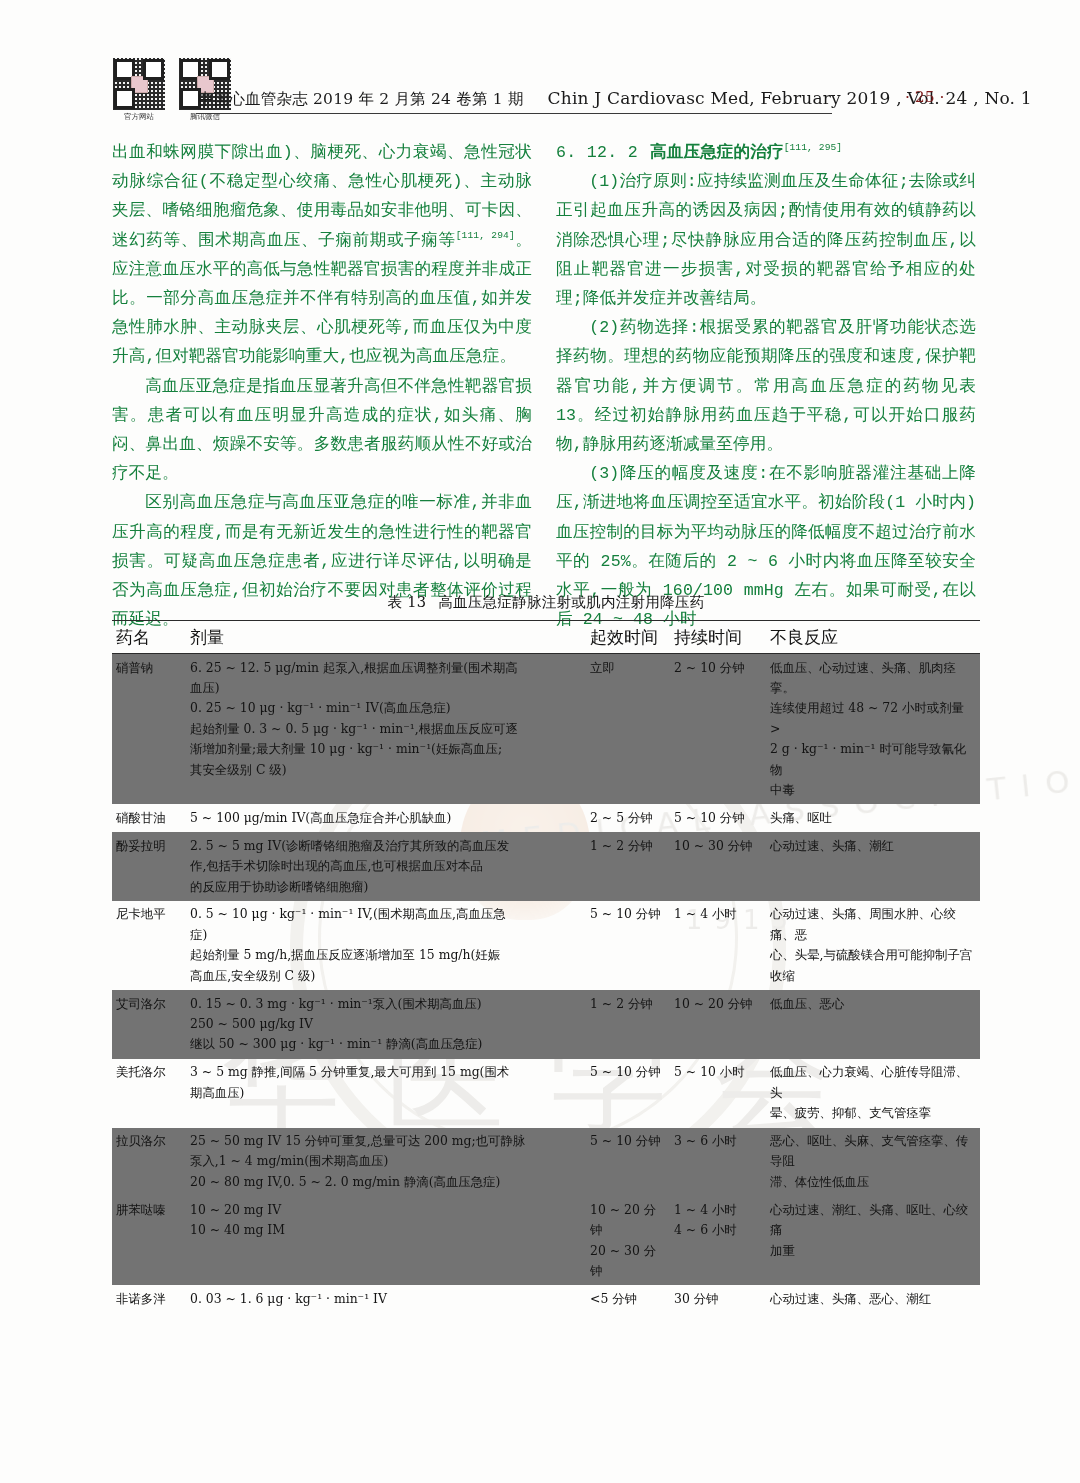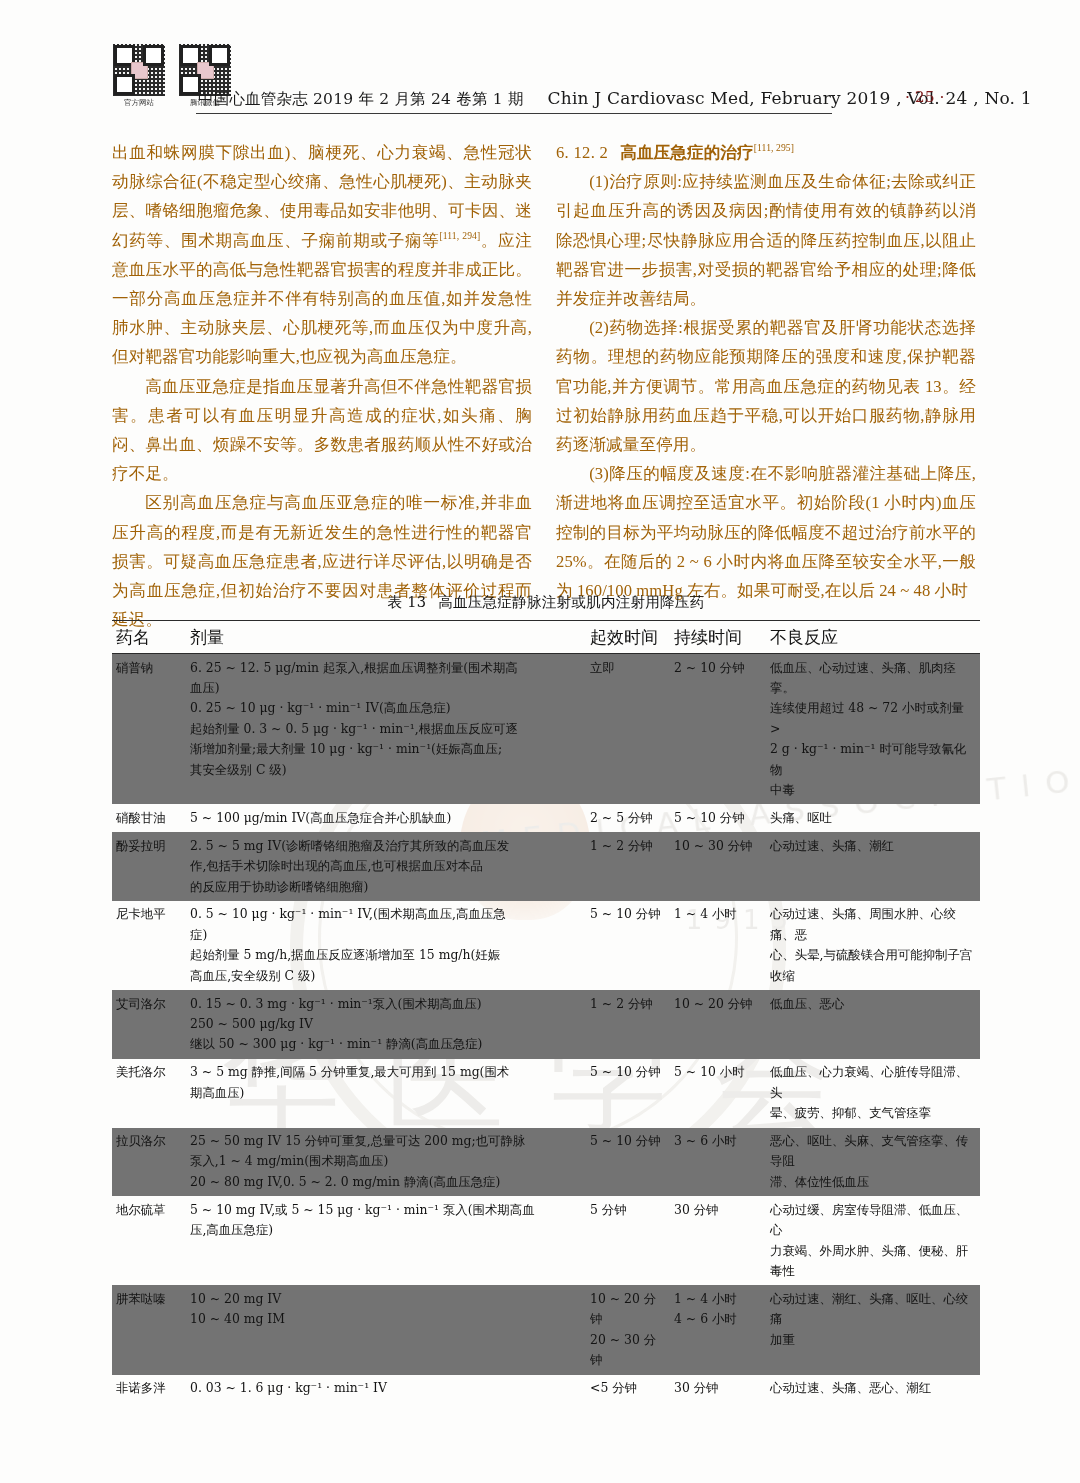--- a/index.html
+++ b/index.html
@@ -56,21 +56,21 @@
     position:absolute;left:120px;top:205px;width:520px;
     text-align:right;font-size:26px;letter-spacing:12px;color:#9c958a;
     white-space:nowrap;
   }
   .content{position:relative;z-index:5;}
 
   
   .hdr{
     position:absolute; left:0; top:0; width:1080px; height:125px;
   }
-  .qr-wrap{position:absolute;left:113px;top:44px;display:flex;gap:14px;}
+  .qr-wrap{position:absolute;left:113px;top:58px;display:flex;gap:14px;}
   .qr-box{width:52px;}
   .qr{
     width:52px;height:52px;
     background:
       repeating-linear-gradient(90deg,#2a2a2a 0 2px,transparent 2px 4px),
       repeating-linear-gradient(0deg,#2a2a2a 0 2px,transparent 2px 4px),
       #f4f4f4;
     position:relative;
   }
   .qr::before,.qr::after{
@@ -105,26 +105,26 @@
   .pageno{
     position:absolute;left:905px;top:88px;
     font-family:"DejaVu Serif","Liberation Serif",serif;
     font-size:15.5px;color:#7f1d1d;
   }
 
   
   .cols{position:absolute;left:0;top:138px;width:1080px;}
   .col{
     position:absolute;width:420px;
-    font-family:Liberation Serif, serif;
+    font-family:Liberation Mono, monospace;
     font-size:16.6px;
     line-height:29.2px;
     text-align:justify;
     text-justify:inter-character;
-    color:#a16207;
+    color:#15803d;
     letter-spacing:.1px;
   }
   .col-l{left:112px;}
   .col-r{left:556px;}
   .col p{margin:0;}
   .ind{text-indent:2em;}
   .sec-h{margin:0;font-size:16.6px;line-height:29.2px;}
   .sec-h .num{letter-spacing:.3px;margin-top:36px;}
   .sec-h .t{margin-left:12px;font-weight:600;}
   sup{font-size:9.6px;vertical-align:super;line-height:0;}
@@ -368,37 +368,20 @@
               <span class="ln">5 ~ 10 分钟</span>
             </td>
             <td>
               <span class="ln">3 ~ 6 小时</span>
             </td>
             <td>
               <span class="ln">恶心、呕吐、头麻、支气管痉挛、传导阻</span>
               <span class="ln">滞、体位性低血压</span>
             </td>
           </tr>
-          <tr>
-            <td>地尔硫䓬</td>
-            <td>
-              <span class="ln">5 ~ 10 mg IV,或 5 ~ 15 μg · kg⁻¹ · min⁻¹ 泵入(围术期高血</span>
-              <span class="ln">压,高血压急症)</span>
-            </td>
-            <td>
-              <span class="ln">5 分钟</span>
-            </td>
-            <td>
-              <span class="ln">30 分钟</span>
-            </td>
-            <td>
-              <span class="ln">心动过缓、房室传导阻滞、低血压、心</span>
-              <span class="ln">力衰竭、外周水肿、头痛、便秘、肝毒性</span>
-            </td>
-          </tr>
           <tr class="shade">
             <td>肼苯哒嗪</td>
             <td>
               <span class="ln">10 ~ 20 mg IV</span>
               <span class="ln">10 ~ 40 mg IM</span>
             </td>
             <td>
               <span class="ln">10 ~ 20 分钟</span>
               <span class="ln">20 ~ 30 分钟</span>
             </td>

